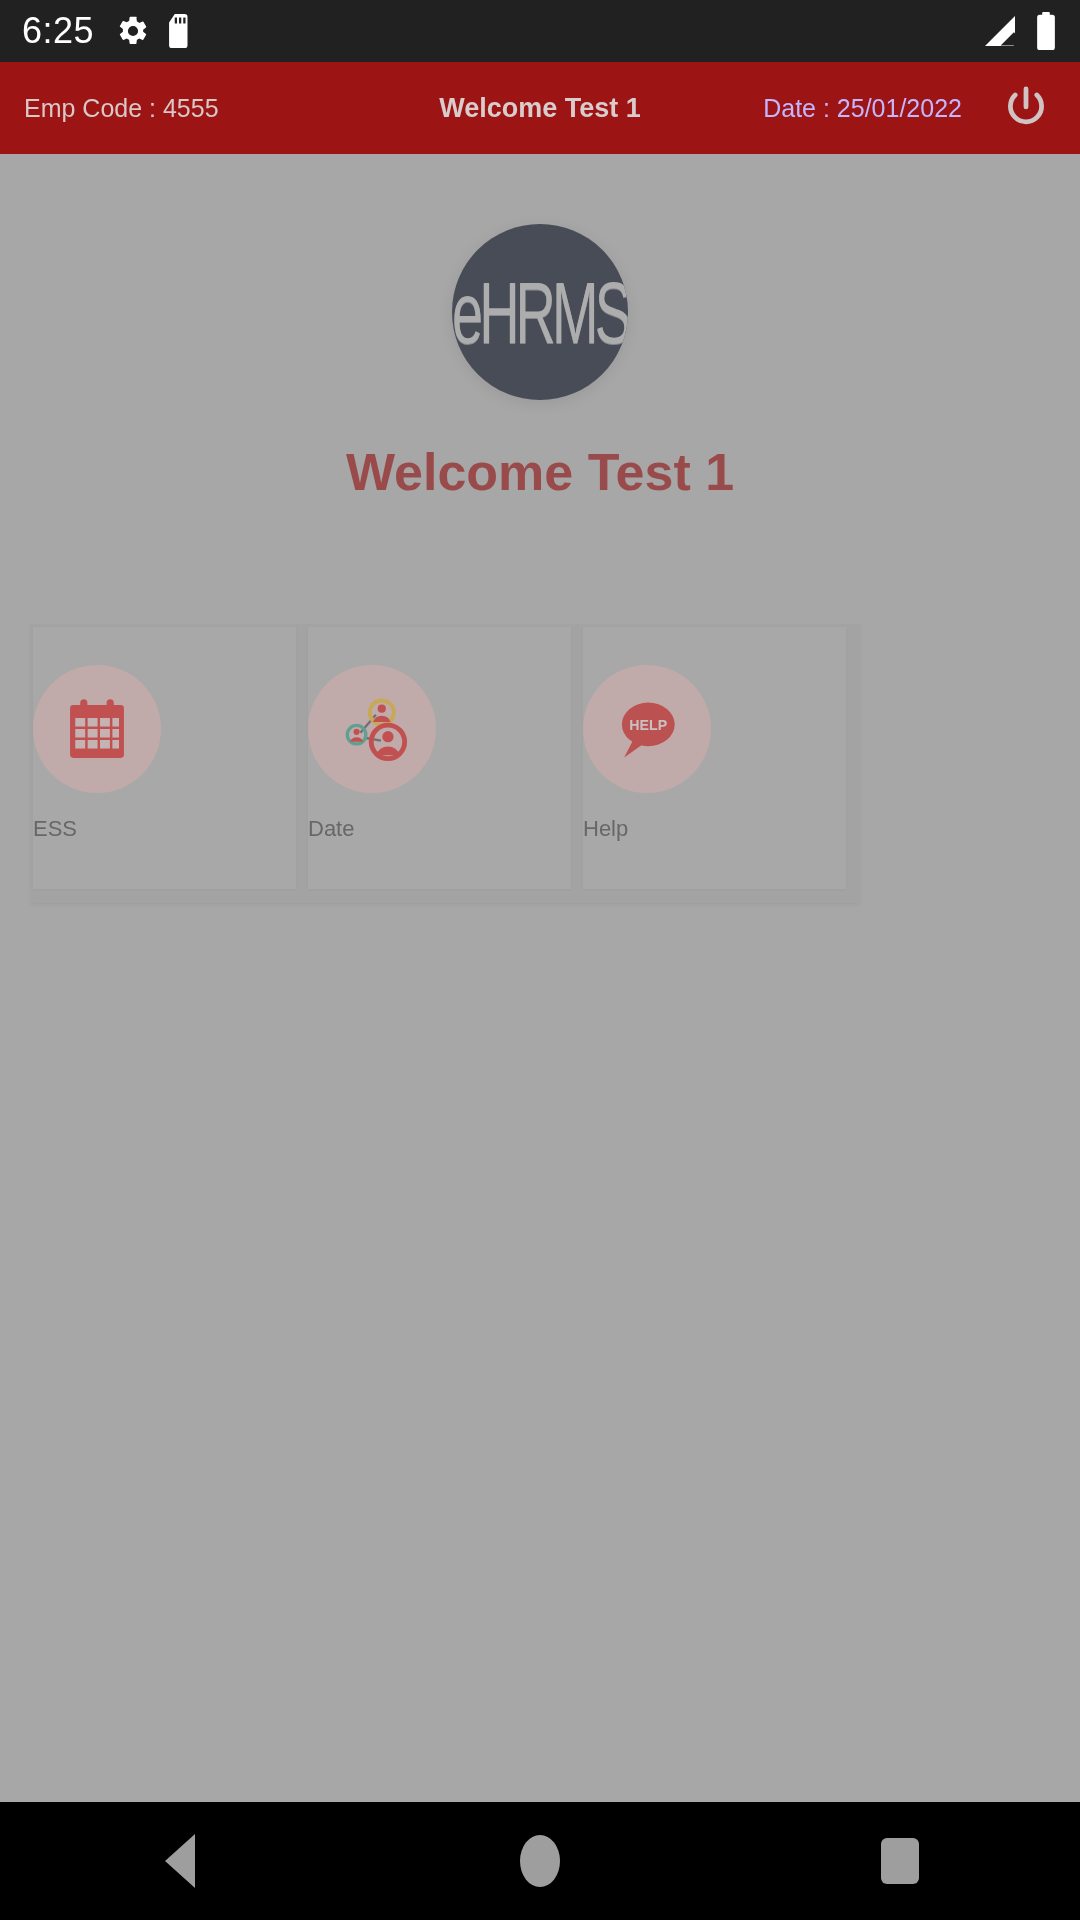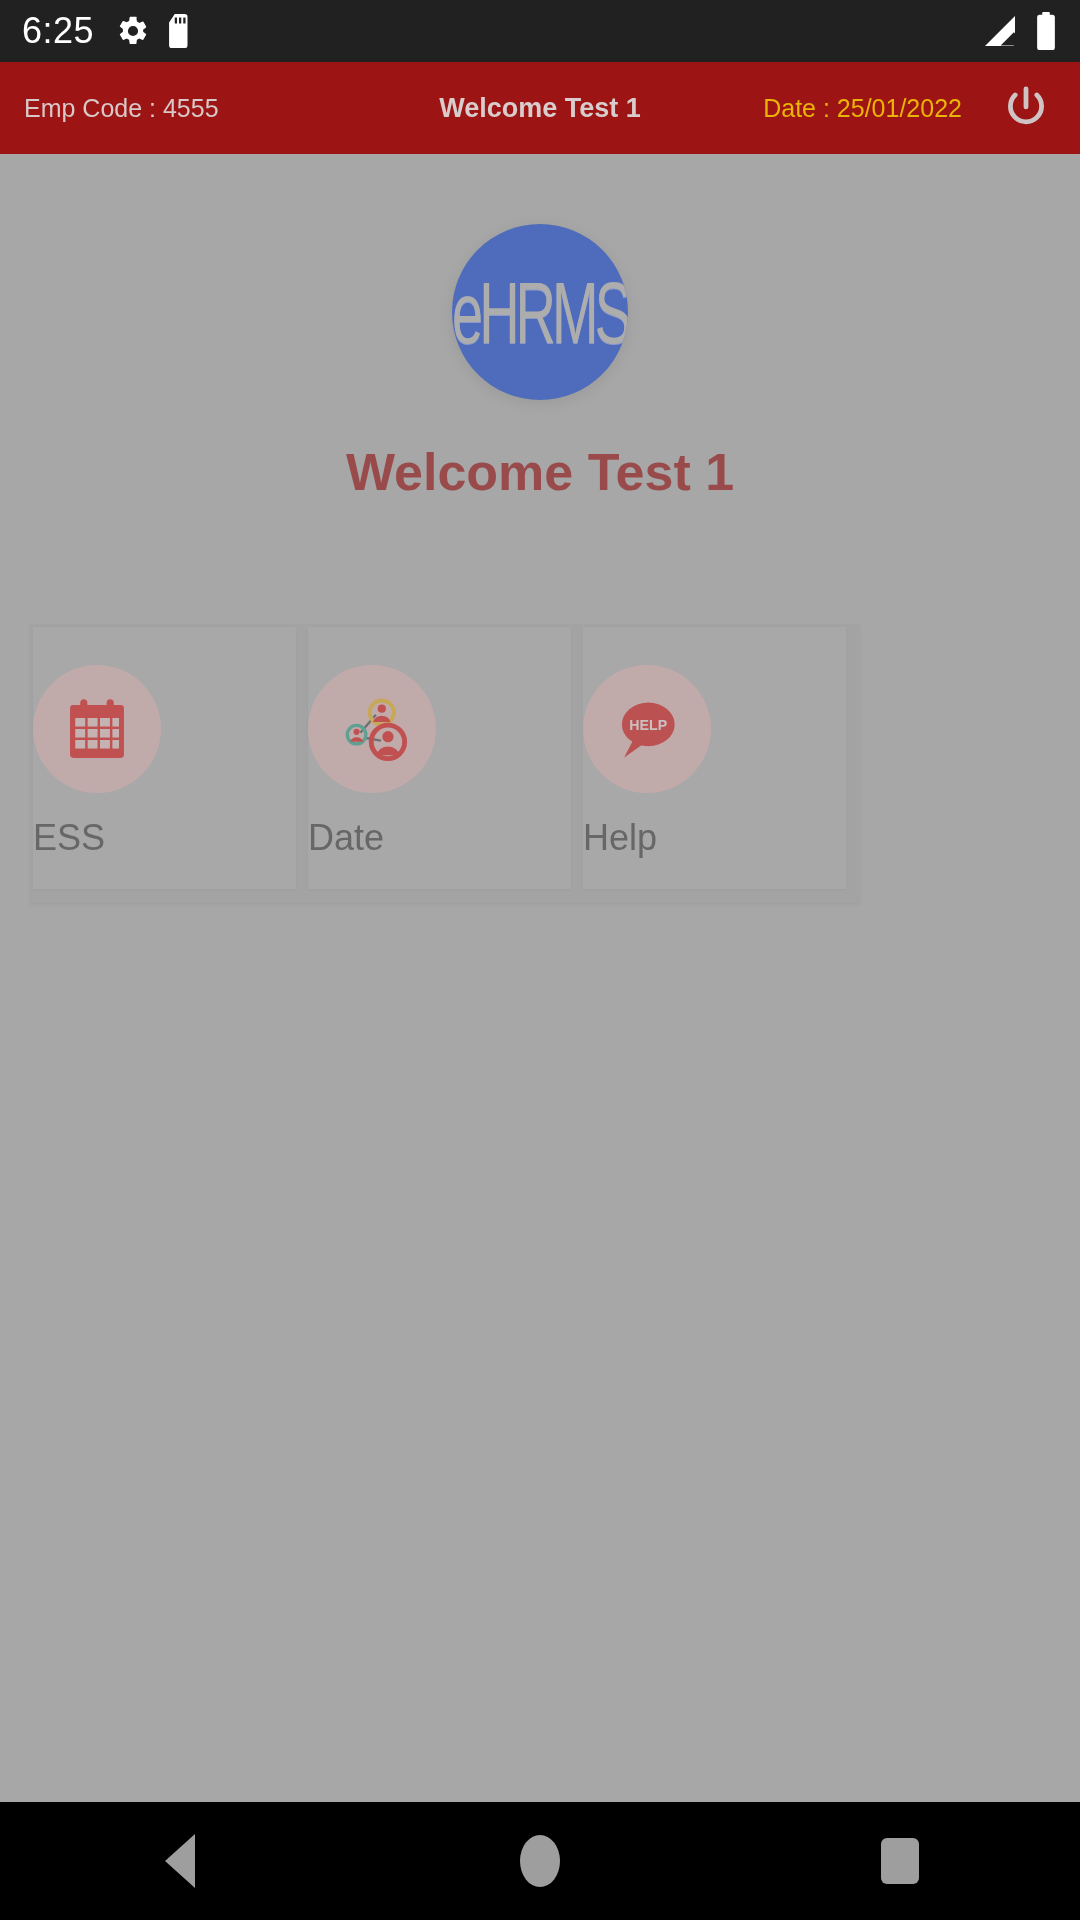--- a/index.html
+++ b/index.html
@@ -54,21 +54,21 @@
     position:absolute;
     left:0; right:0;
     text-align:center;
     color:#d9cccc;
     font-size:27px;
     font-weight:bold;
     pointer-events:none;
   }
   .appbar-date {
     margin-left:auto;
-    color:#eab308;
+    color:#c4b5fd;
     font-size:25px;
     white-space:nowrap;
     padding-right:34px;
     z-index:2;
   }
   .appbar-power {
     z-index:2;
     display:flex; align-items:center;
     padding:4px;
   }
@@ -82,21 +82,21 @@
   }
 
   
   .logo-wrap {
     margin-top:70px;
     display:flex; justify-content:center;
   }
   .logo-circle {
     width:176px; height:176px;
     border-radius:50%;
-    background:#1d4ed8;
+    background:#0f172a;
     box-shadow:0 3px 14px rgba(0,0,0,0.13);
     display:flex; align-items:center; justify-content:center;
     position:relative;
     overflow:hidden;
   }
   .logo-text {
     font-size:56px;
     font-weight:300;
     color:#bdbdbd;
     letter-spacing:-4px;
@@ -144,21 +144,21 @@
   .tile:last-child { margin-right:0; }
 
   .tile-icon-bg {
     width:128px; height:128px;
     border-radius:50%;
     background:#e0b9b9;
     display:flex; align-items:center; justify-content:center;
   }
   .tile-label {
     margin-top:22px;
-    font-size:36px;
+    font-size:22px;
     color:#454545;
     text-align:center;
     line-height:1.25;
     max-width:220px;
   }
 
   
   .navbar {
     height:118px;
     background:#000000;

